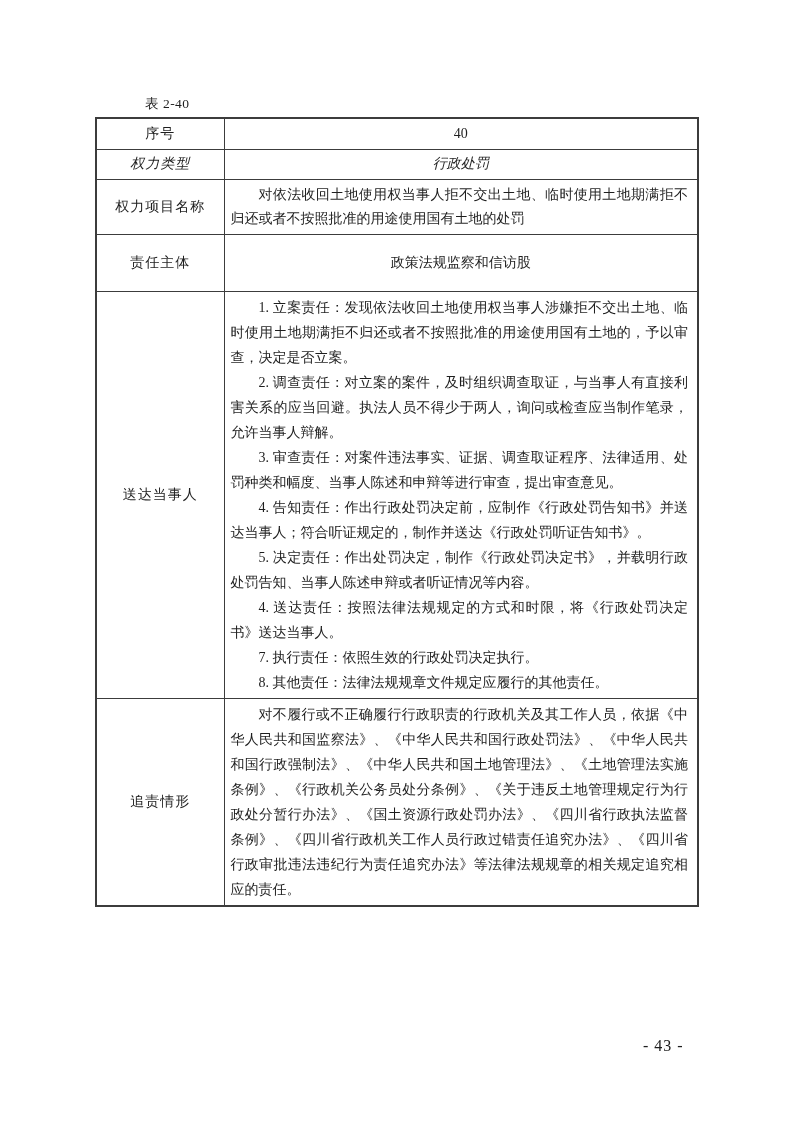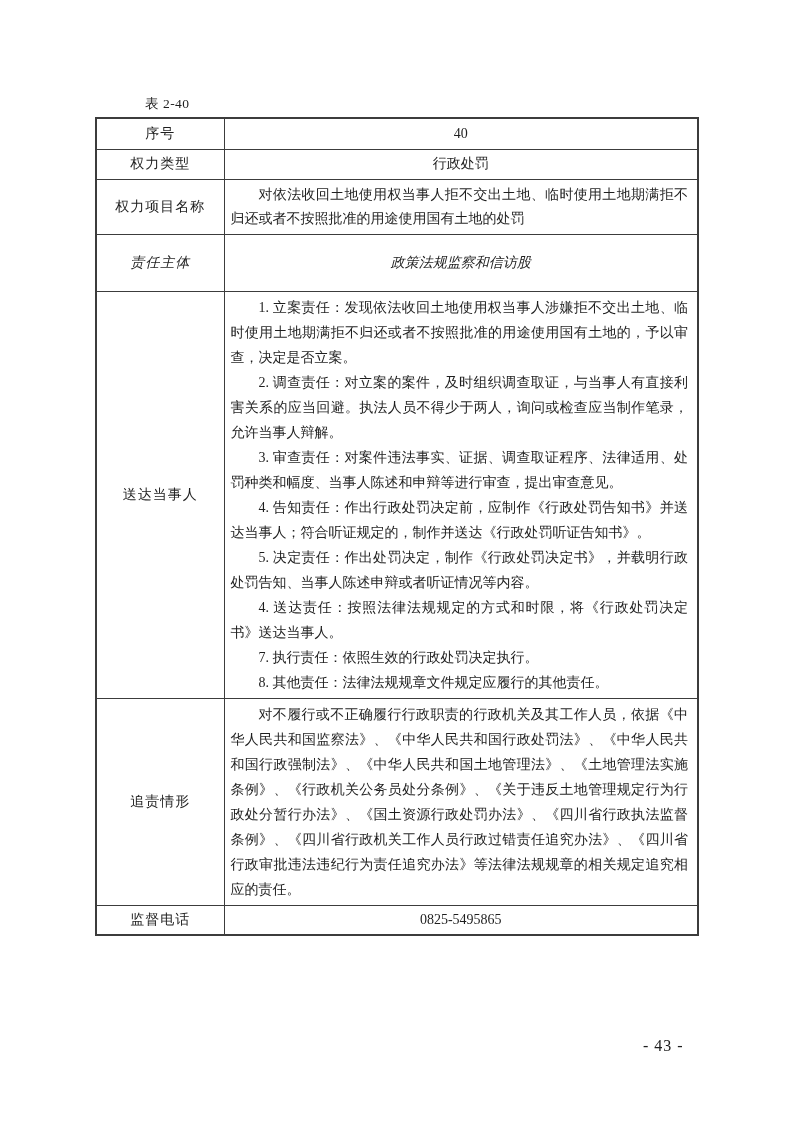--- a/index.html
+++ b/index.html
@@ -29,23 +29,23 @@
   td.val-center {
     text-align:center; vertical-align:middle;
   }
   td.val-para {
     vertical-align:middle; padding:3px 9px 3px 6px;margin-left:27px;
   }
   td.val-para p {
     text-align:justify; text-indent:2em; line-height:25px;
   }
   tr.r-xh  td { height:31px; }
-  tr.r-lx  td { height:30px; }
+  tr.r-lx  td { height:30px;font-style:italic; }
   tr.r-mc  td { height:53px; }
-  tr.r-zt  td { height:57px;font-style:italic; }
+  tr.r-zt  td { height:57px; }
   tr.r-sx  td { height:330px; }
   tr.r-zq  td { height:150px; }
   tr.r-dh  td { height:30px; }
   tr.r-mc td.val-para p { line-height:24px; }
   .page-number {
     position:absolute; left:643px; top:1037px;
     font-size:16px; letter-spacing:1px;
   }
 </style>
 </head>
@@ -87,22 +87,18 @@
           <p>7. 执行责任：依照生效的行政处罚决定执行。</p>
           <p>8. 其他责任：法律法规规章文件规定应履行的其他责任。</p>
         </td>
       </tr>
       <tr class="r-zq">
         <td class="label">追责情形</td>
         <td class="val-para">
           <p>对不履行或不正确履行行政职责的行政机关及其工作人员，依据《中华人民共和国监察法》、《中华人民共和国行政处罚法》、《中华人民共和国行政强制法》、《中华人民共和国土地管理法》、《土地管理法实施条例》、《行政机关公务员处分条例》、《关于违反土地管理规定行为行政处分暂行办法》、《国土资源行政处罚办法》、《四川省行政执法监督条例》、《四川省行政机关工作人员行政过错责任追究办法》、《四川省行政审批违法违纪行为责任追究办法》等法律法规规章的相关规定追究相应的责任。</p>
         </td>
       </tr>
-      <tr class="r-dh">
-        <td class="label">监督电话</td>
-        <td class="val-center">0825-5495865</td>
-      </tr>
     </tbody>
   </table>
 
   <div class="page-number">- 43 -</div>
 
 </div>
 
 </body></html>

